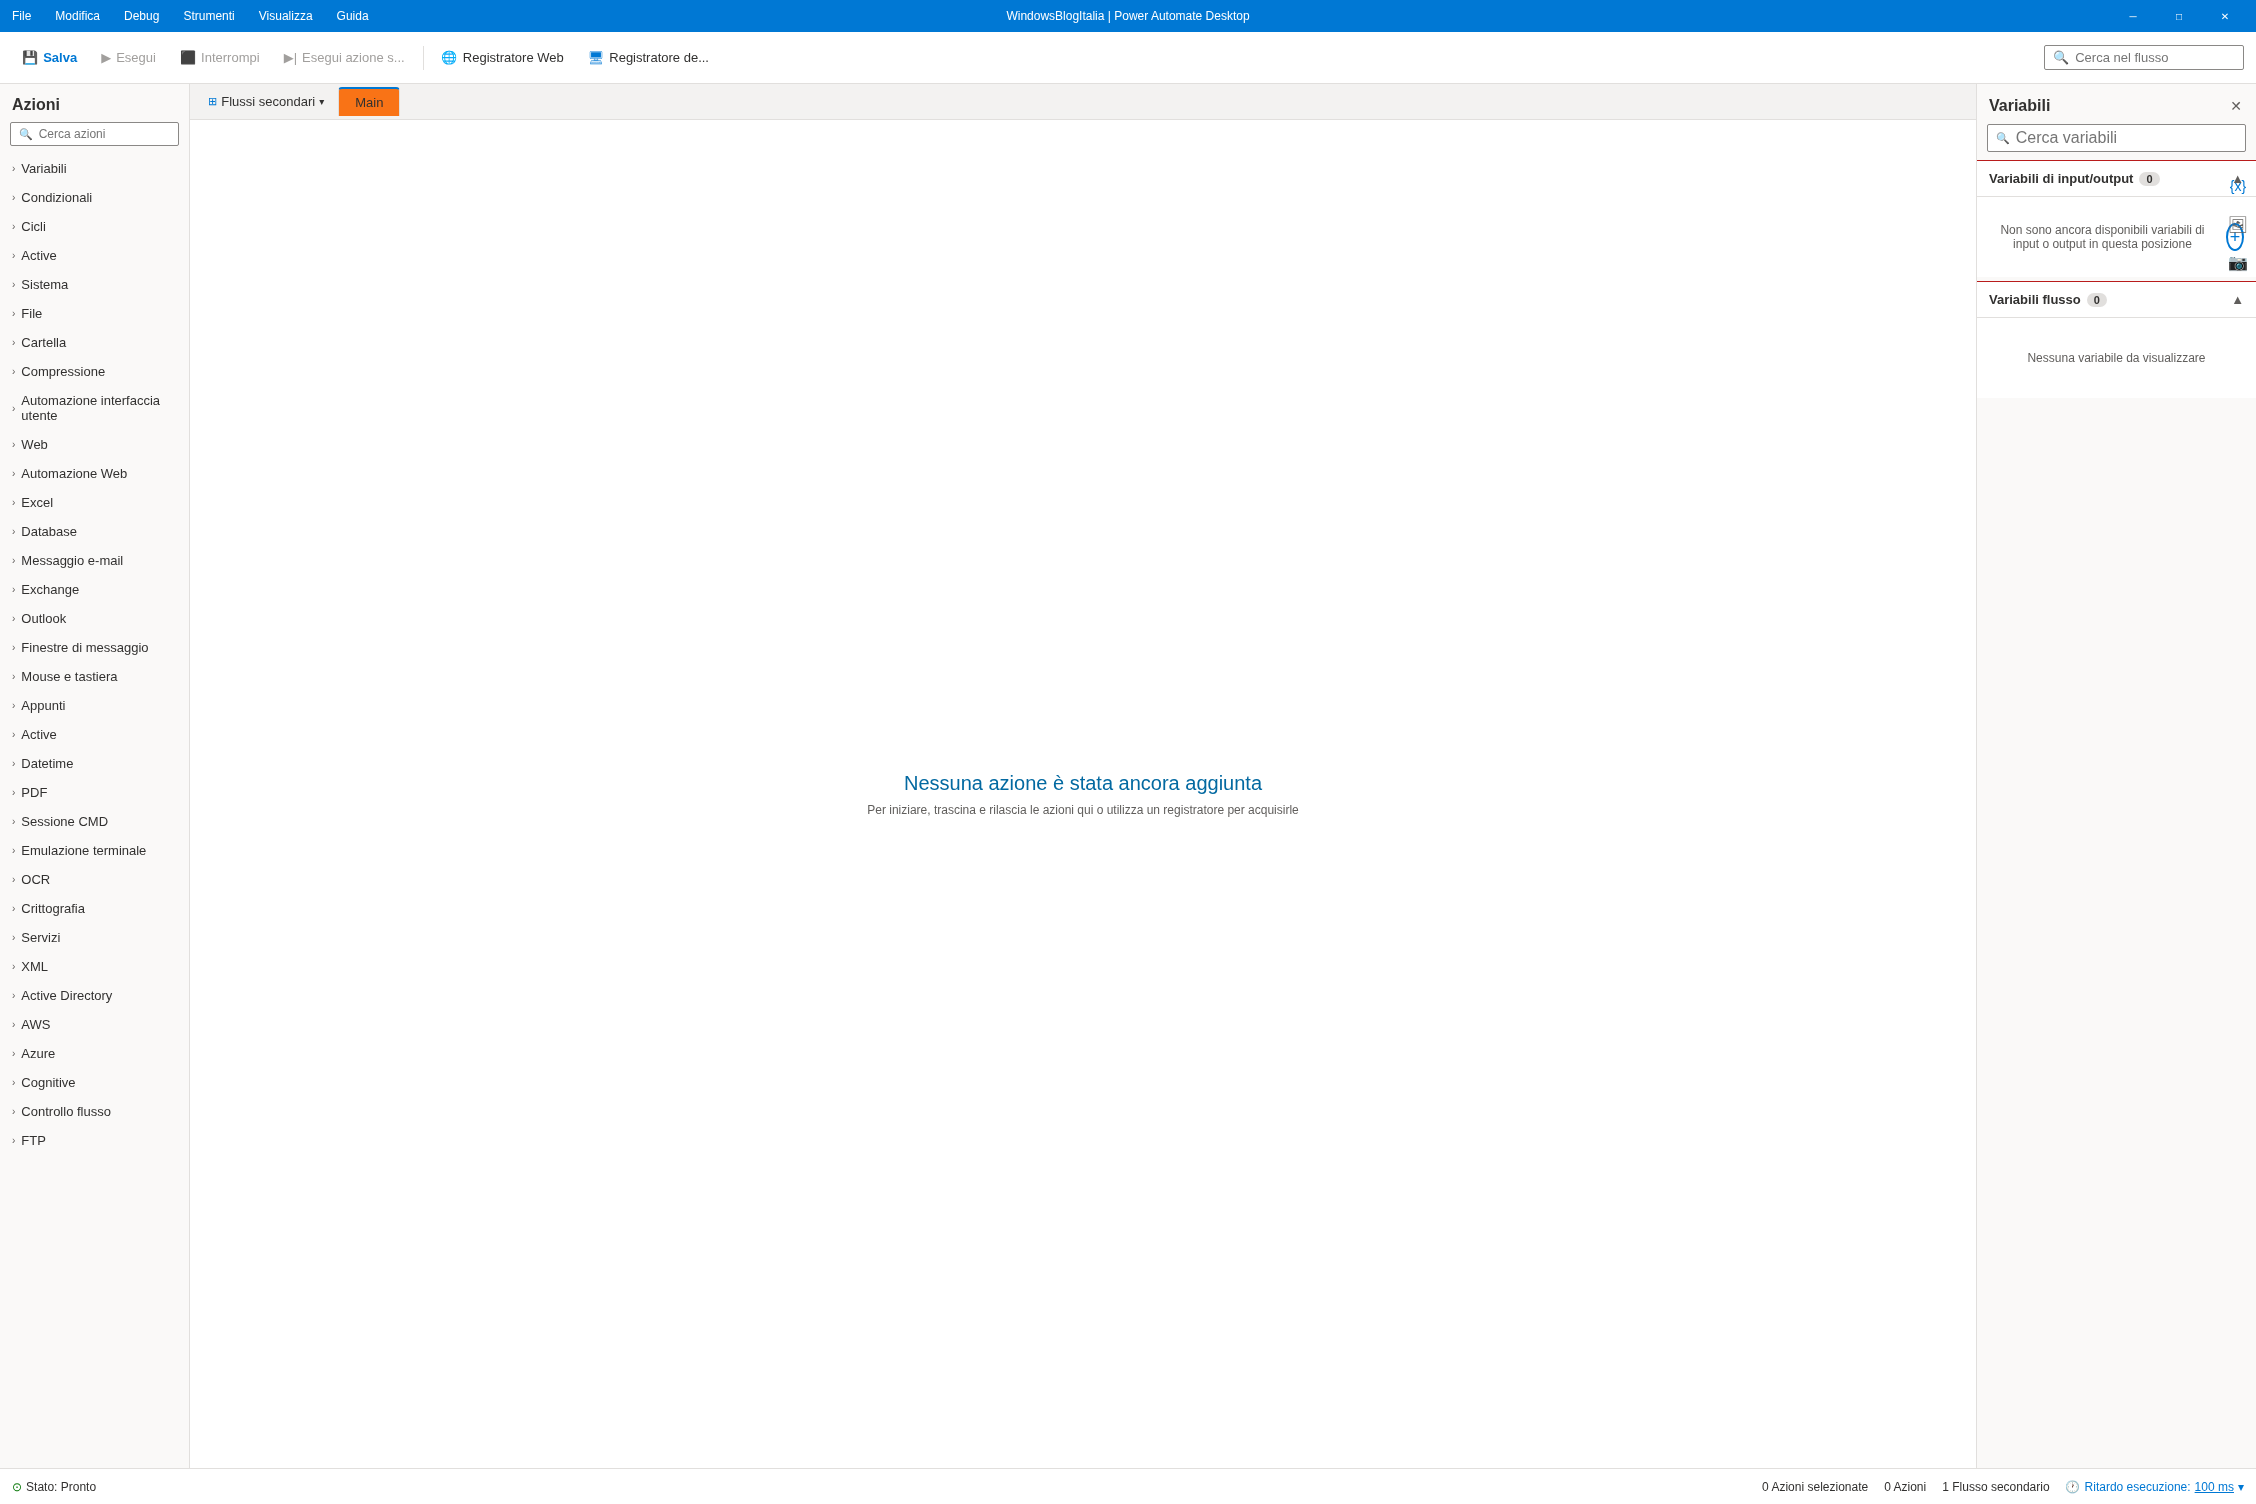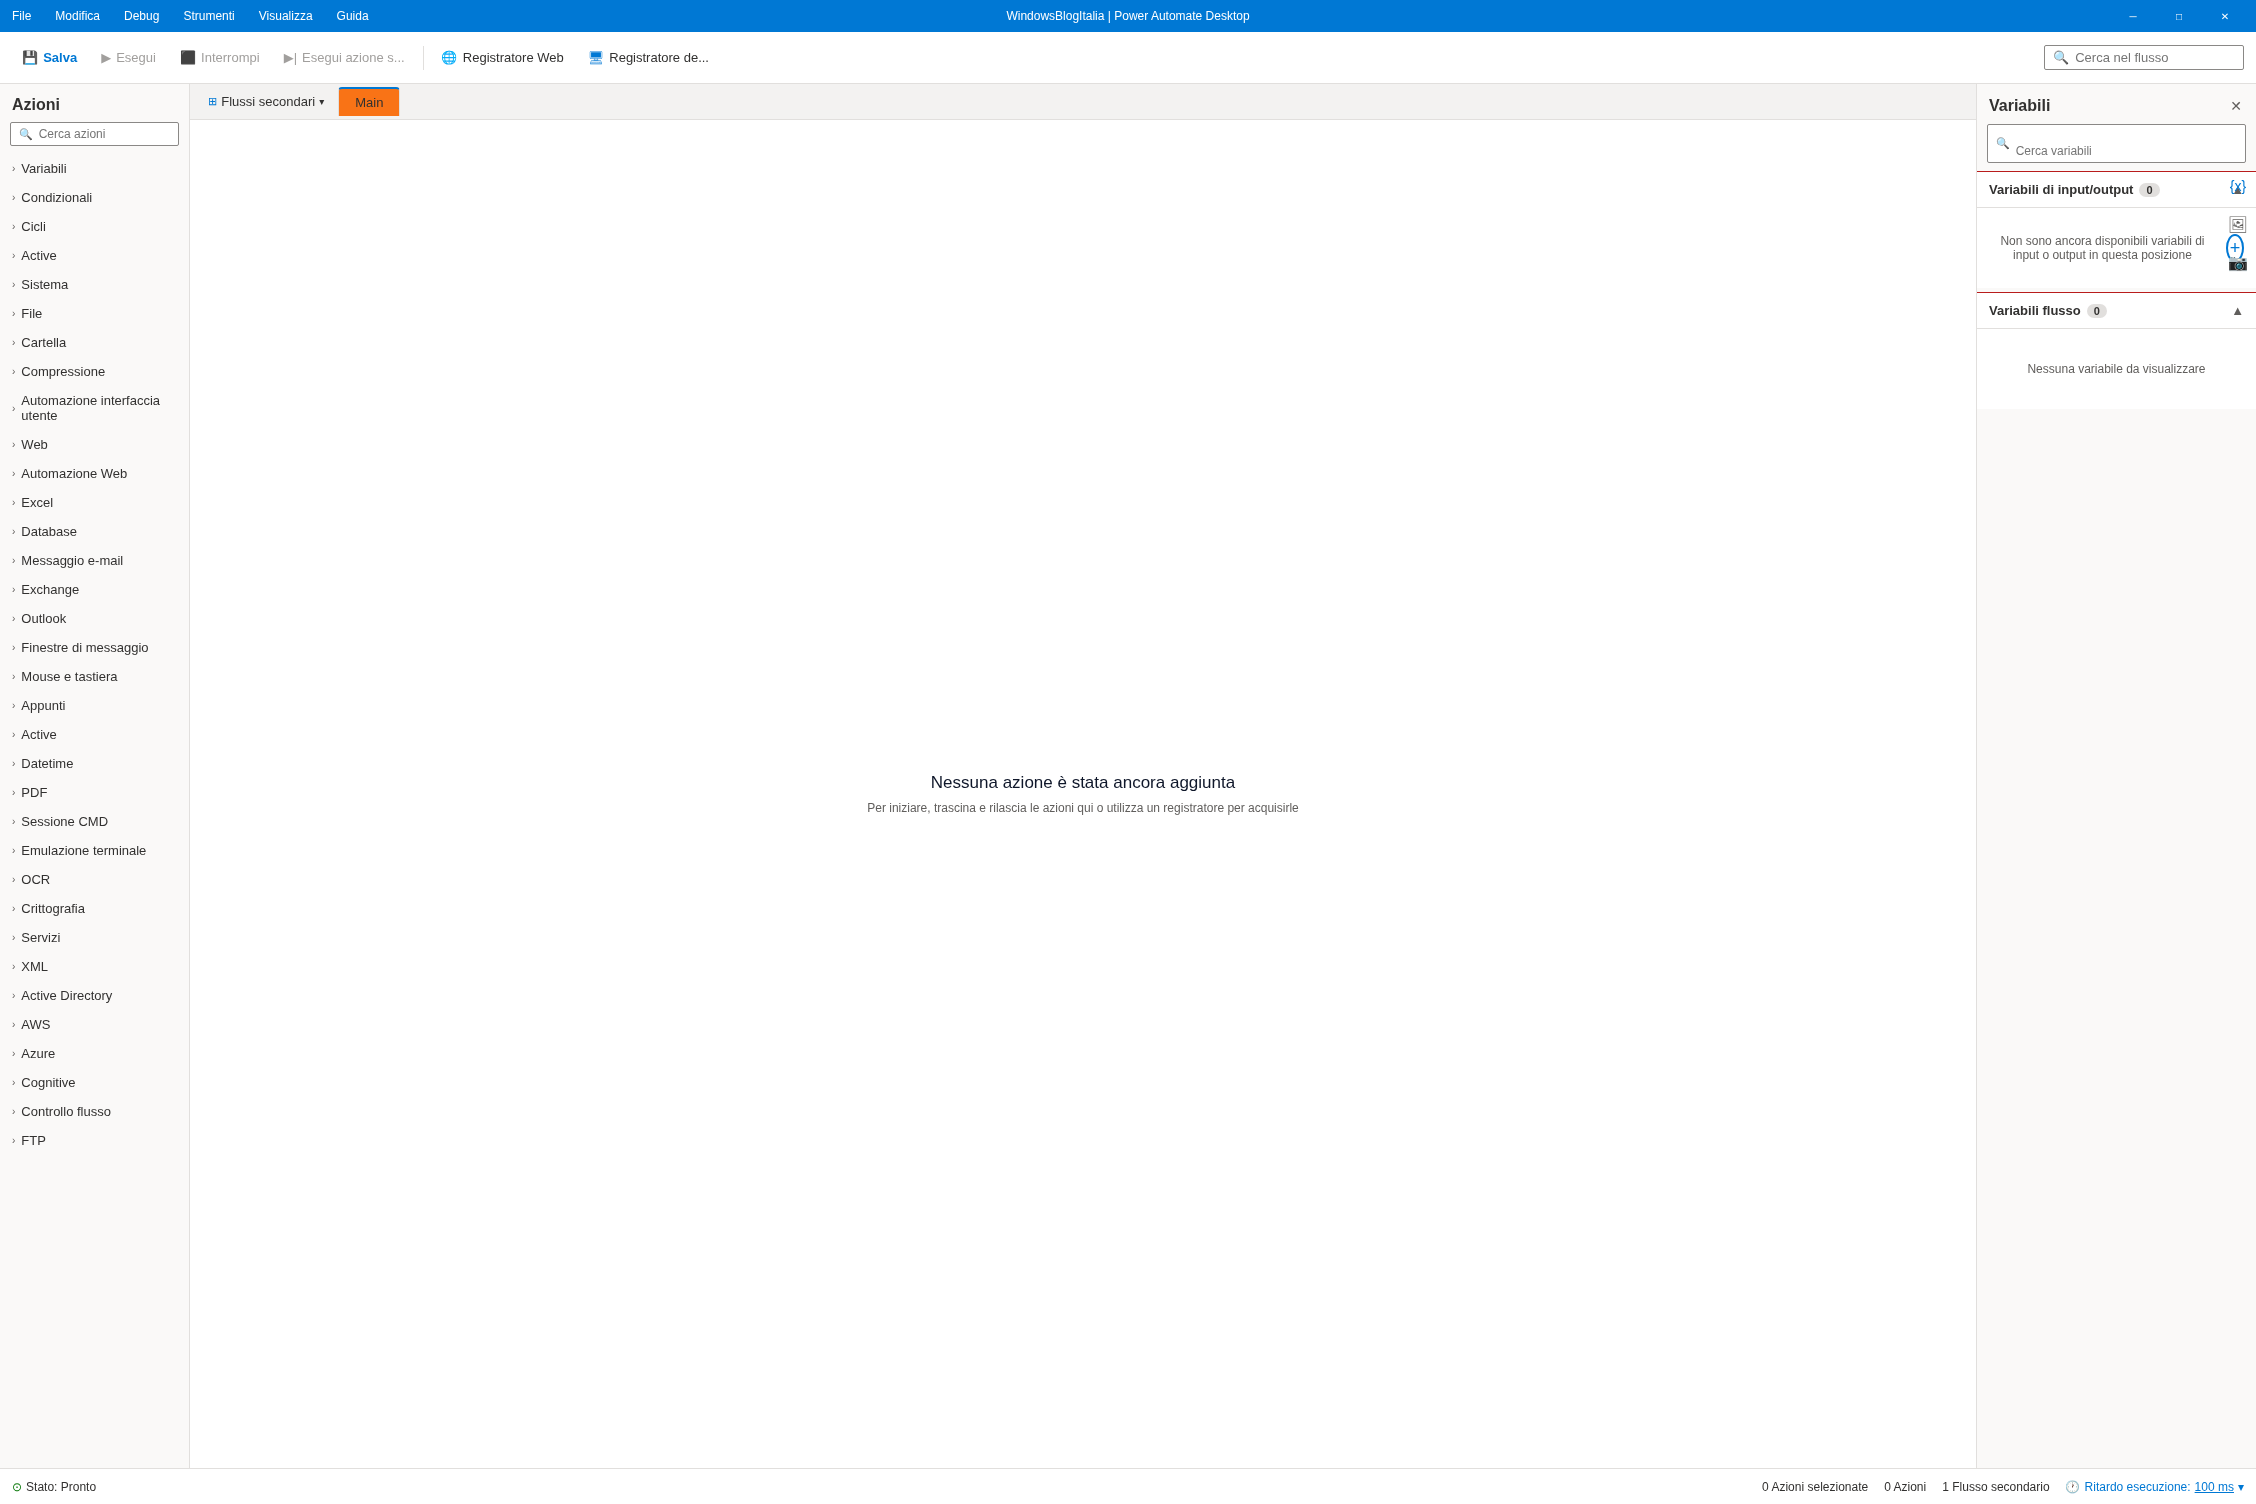--- a/index.html
+++ b/index.html
@@ -189,23 +189,23 @@
       flex: 1;
       display: flex;
       align-items: center;
       justify-content: center;
       flex-direction: column;
       gap: 8px;
       color: #605e5c;
       background: white;
     }
     .canvas-empty-title {
-      font-size: 17px;
+      font-size: 20px;
       font-weight: 500;
-      color: #0f172a;
+      color: #0369a1;
     }
     .canvas-empty-sub {
       font-size: 12px;
       color: #605e5c;
     }
 
     
     #variables-panel {
       width: 280px;
       background: #faf9f8;
@@ -236,24 +236,23 @@
       align-items: center;
       border: 1px solid #8a8886;
       border-radius: 2px;
       padding: 4px 8px;
       background: white;
       gap: 6px;
     }
     #variables-search input {
       border: none;
       outline: none;
-      font-size: 12px;
+      font-size: 16px;
       width: 100%;
       color: #605e5c;
-      margin-top: 15px;
     }
     .var-section {
       border-top: 1px solid #b91c1c;
       margin-bottom: 4px;
     }
     .var-section-header {
       display: flex;
       align-items: center;
       justify-content: space-between;
       padding: 10px 12px;

